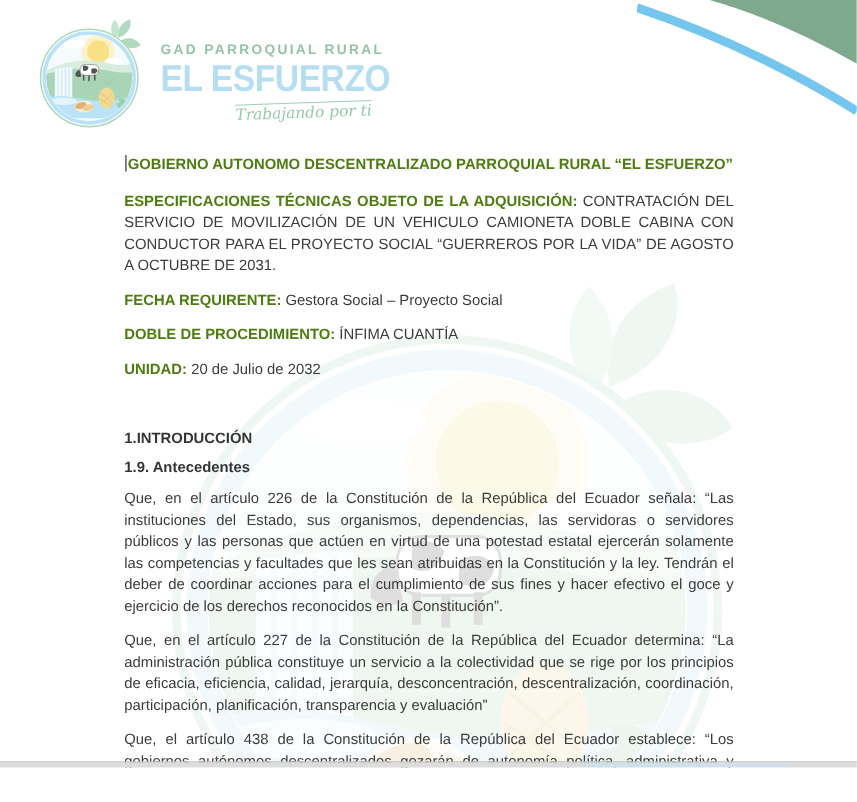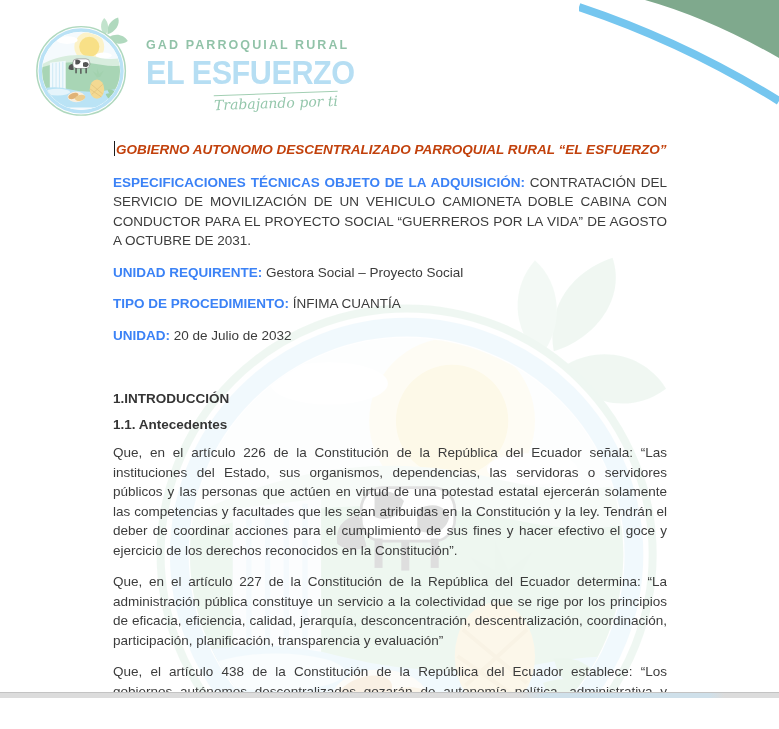--- a/index.html
+++ b/index.html
@@ -36,22 +36,22 @@
 
   
   .watermark { position:absolute; left:150px; top:255px; width:540px; height:567px; opacity:.15; pointer-events:none; }
 
   
   .doc {
     position:absolute; left:113px; top:140px; width:554px;
     font-size:13.5px; line-height:19.5px; text-align:justify;
   }
   .doc p { margin:0 0 12px 0; }
-  .doc .title { text-align:center; font-weight:bold; color:#c2410c; margin-bottom:13px;font-style:italic; }
-  .doc strong { font-weight:bold; color:#3b82f6; }
+  .doc .title { text-align:center; font-weight:bold; color:#4d7c0f; margin-bottom:13px; }
+  .doc strong { font-weight:bold; color:#4d7c0f; }
   .doc .heading { font-weight:bold; color:#353535; margin-bottom:6px;margin-top:44px; }
   .doc .subheading { font-weight:bold; color:#353535; margin-bottom:9px; }
   .caret { display:inline-block; width:1.5px; height:15px; background:#1a1a1a;
            vertical-align:-2px; margin-right:1px; }
 
   
   .bottom-bar {
     position:absolute; left:0; right:0; bottom:0; height:5px;
     border-top:1px solid #c3c3c3;
     background:linear-gradient(to right,#dcdcdc 0%,#dcdcdc 67%,#cfe0ea 70%,#cfe0ea 91%,#dcdcdc 93%,#dcdcdc 100%);
@@ -150,29 +150,29 @@
         <span class="tagline">Trabajando por ti</span>
       </div>
     </div>
   </div>
 
   <div class="doc">
     <p class="title"><span class="caret"></span><span>GOBIERNO AUTONOMO DESCENTRALIZADO PARROQUIAL RURAL “EL ESFUERZO”</span></p>
 
     <p><strong>ESPECIFICACIONES TÉCNICAS OBJETO DE LA ADQUISICIÓN:</strong><span> CONTRATACIÓN DEL SERVICIO DE MOVILIZACIÓN DE UN VEHICULO CAMIONETA DOBLE CABINA CON CONDUCTOR PARA EL PROYECTO SOCIAL “GUERREROS POR LA VIDA” DE AGOSTO A OCTUBRE DE 2031.</span></p>
 
-    <p class="field"><strong>UNIDAD REQUIRENTE:</strong><span> Gestora Social – Proyecto Social</span></p>
+    <p class="field"><strong>FECHA REQUIRENTE:</strong><span> Gestora Social – Proyecto Social</span></p>
 
-    <p class="field"><strong>TIPO DE PROCEDIMIENTO:</strong><span> ÍNFIMA CUANTÍA</span></p>
+    <p class="field"><strong>DOBLE DE PROCEDIMIENTO:</strong><span> ÍNFIMA CUANTÍA</span></p>
 
     <p class="field"><strong>UNIDAD:</strong><span> 20 de Julio de 2032</span></p>
 
     <p class="heading">1.INTRODUCCIÓN</p>
 
-    <p class="subheading">1.1. Antecedentes</p>
+    <p class="subheading">1.9. Antecedentes</p>
 
     <p>Que, en el artículo 226 de la Constitución de la República del Ecuador señala: “Las instituciones del Estado, sus organismos, dependencias, las servidoras o servidores públicos y las personas que actúen en virtud de una potestad estatal ejercerán solamente las competencias y facultades que les sean atribuidas en la Constitución y la ley. Tendrán el deber de coordinar acciones para el cumplimiento de sus fines y hacer efectivo el goce y ejercicio de los derechos reconocidos en la Constitución”.</p>
 
     <p>Que, en el artículo 227 de la Constitución de la República del Ecuador determina: “La administración pública constituye un servicio a la colectividad que se rige por los principios de eficacia, eficiencia, calidad, jerarquía, desconcentración, descentralización, coordinación, participación, planificación, transparencia y evaluación”</p>
 
     <p>Que, el artículo 438 de la Constitución de la República del Ecuador establece: “Los gobiernos autónomos descentralizados gozarán de autonomía política, administrativa y financiera, y se regirán por los principios de solidaridad</p>
   </div>
 
   <div class="bottom-bar"></div>
 </div>

